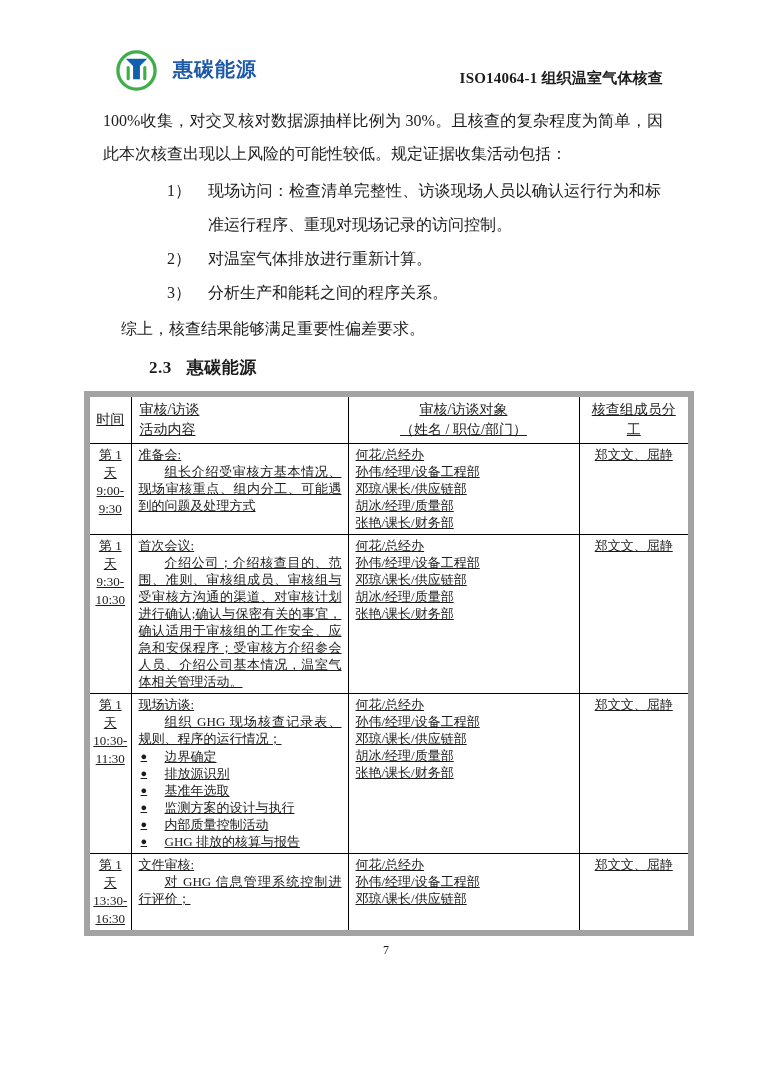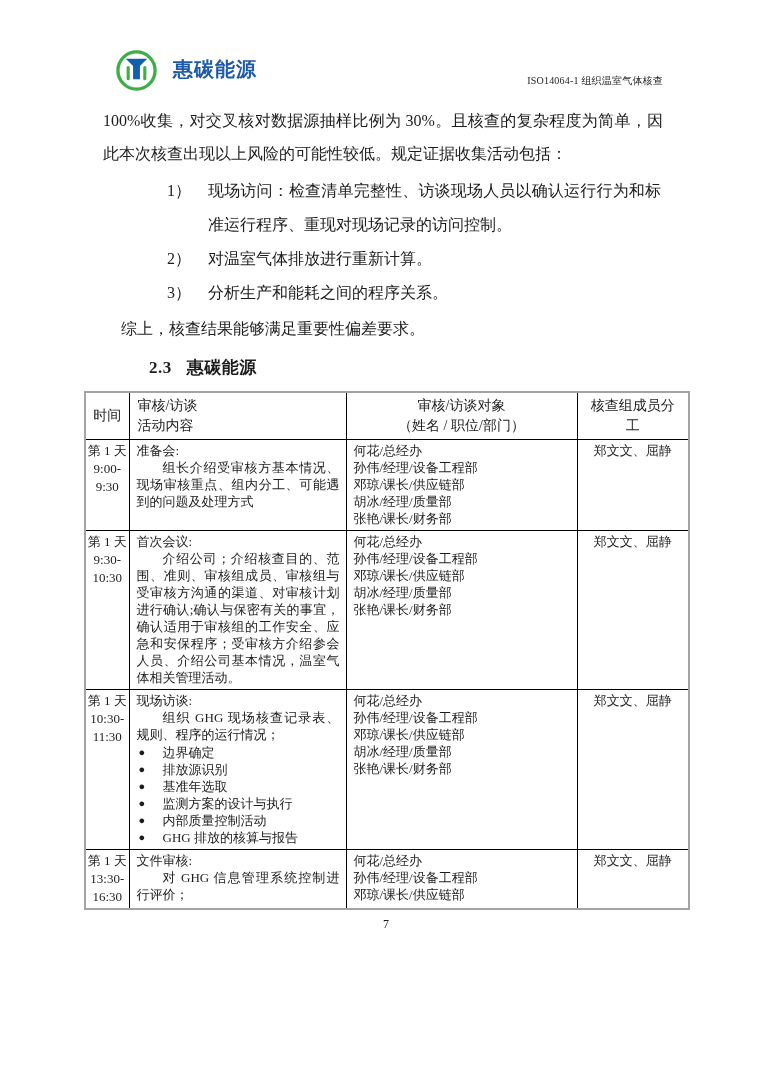--- a/index.html
+++ b/index.html
@@ -13,41 +13,41 @@
 
   
   .hdr { display:flex; justify-content:space-between; align-items:flex-end; margin-left:12px; height:46px; }
   .logo { display:flex; align-items:center; gap:15px; }
   .logo-icon svg { display:block; }
   .logo-text {
     font-family:"Liberation Sans","DejaVu Sans",sans-serif;
     font-weight:bold; font-size:20px; color:#1e5aa8; letter-spacing:1px;
     padding-bottom:2px;
   }
-  .doc-title { font-size:10px; font-weight:400; padding-bottom:4px; letter-spacing:0.2px; }
+  .doc-title { font-size:15px; font-weight:700; padding-bottom:4px; letter-spacing:0.2px; }
 
   
   .body-text { font-size:16px; line-height:33px; text-align:justify; }
   .intro-p { margin-top:12px; }
   .list { margin-top:4px; margin-left:64px; margin-right:2px; }
   .list-item { display:flex; line-height:34px; font-size:16px; }
   .list-item .num { flex:none; width:41px; }
   .list-item .txt { flex:1; text-align:justify; }
   .conclusion { margin-top:2px; margin-left:18px; line-height:34px; }
 
   
   .section-heading { margin-top:10px; margin-left:46px; font-size:17px; font-weight:bold; letter-spacing:0.5px; }
   .section-heading .sec-num { margin-right:15px; }
 
   
   .caption { margin-top:24px; text-align:center; font-weight:bold; font-size:15px; letter-spacing:1px; margin-left:-19px; width:604px; }
 
   
   .table-wrap { margin-left:-19px; margin-top:12px; }
-  table.audit { border-collapse:collapse; width:604px; table-layout:fixed; border:2px solid #a3a3a3; }
+  table.audit { border-collapse:collapse; width:604px; table-layout:fixed; border:6px solid #a3a3a3;text-decoration:underline; }
   table.audit th, table.audit td { border:1px solid #000; vertical-align:top; }
   table.audit th {
     font-weight:normal; font-size:14px; line-height:20px;
     text-align:center; vertical-align:middle; padding:3px 4px;
   }
   table.audit th.th-left { text-align:left; padding-left:8px; }
   td.cell-time { text-align:center; vertical-align:middle; font-size:13px; line-height:18px; padding:2px 1px; }
   td.cell-activity { font-size:13px; line-height:17px; padding:2px 6px 3px 7px; }
   .act-title { text-align:left; }
   .act-body { text-indent:2em; text-align:justify; }

